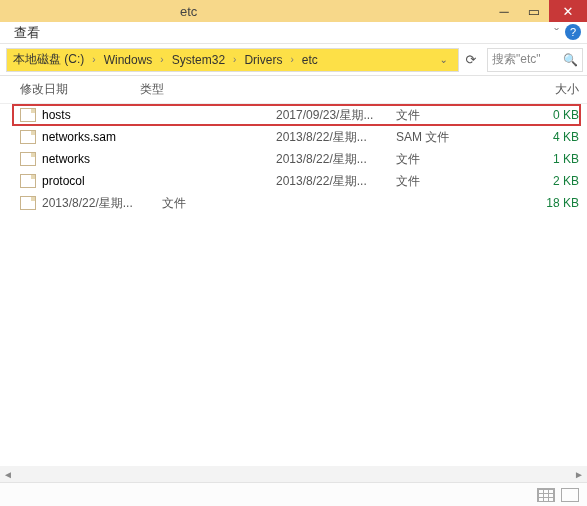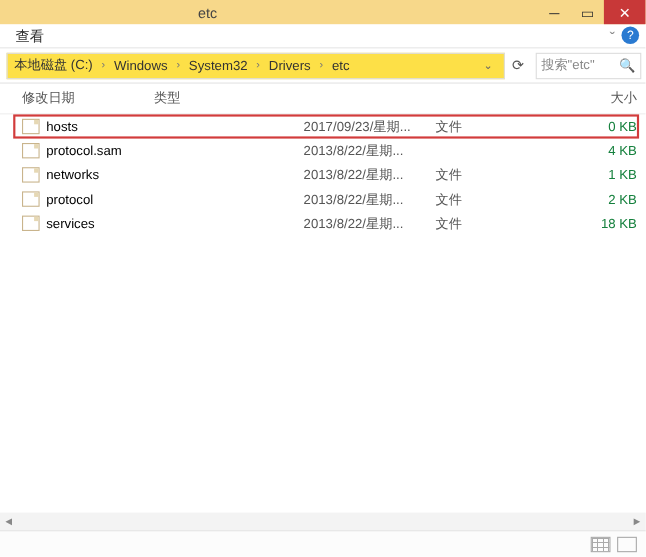--- a/index.html
+++ b/index.html
@@ -97,41 +97,41 @@
   <div class="highlight" style="top: 0px;"></div>
 <div class="row">
       <span class="fic"></span>
       <span class="nm">hosts</span>
       <span class="dt">2017/09/23/星期...</span>
       <span class="tp">文件</span>
       <span class="sz">0 KB</span>
     </div>
     <div class="row">
       <span class="fic"></span>
-      <span class="nm">protocol.sam</span>
+      <span class="nm">networks.sam</span>
       <span class="dt">2013/8/22/星期...</span>
+      <span class="tp">SAM 文件</span>
       <span class="sz">4 KB</span>
     </div>
     <div class="row">
       <span class="fic"></span>
       <span class="nm">networks</span>
       <span class="dt">2013/8/22/星期...</span>
       <span class="tp">文件</span>
       <span class="sz">1 KB</span>
     </div>
     <div class="row">
       <span class="fic"></span>
       <span class="nm">protocol</span>
       <span class="dt">2013/8/22/星期...</span>
       <span class="tp">文件</span>
       <span class="sz">2 KB</span>
     </div>
     <div class="row">
       <span class="fic"></span>
-      <span class="nm">services</span>
       <span class="dt">2013/8/22/星期...</span>
       <span class="tp">文件</span>
       <span class="sz">18 KB</span>
     </div>
   </div>
 
 <div class="hscroll">
   <div class="arrow">◄</div>
   <div class="track"></div>
   <div class="arrow">►</div>

